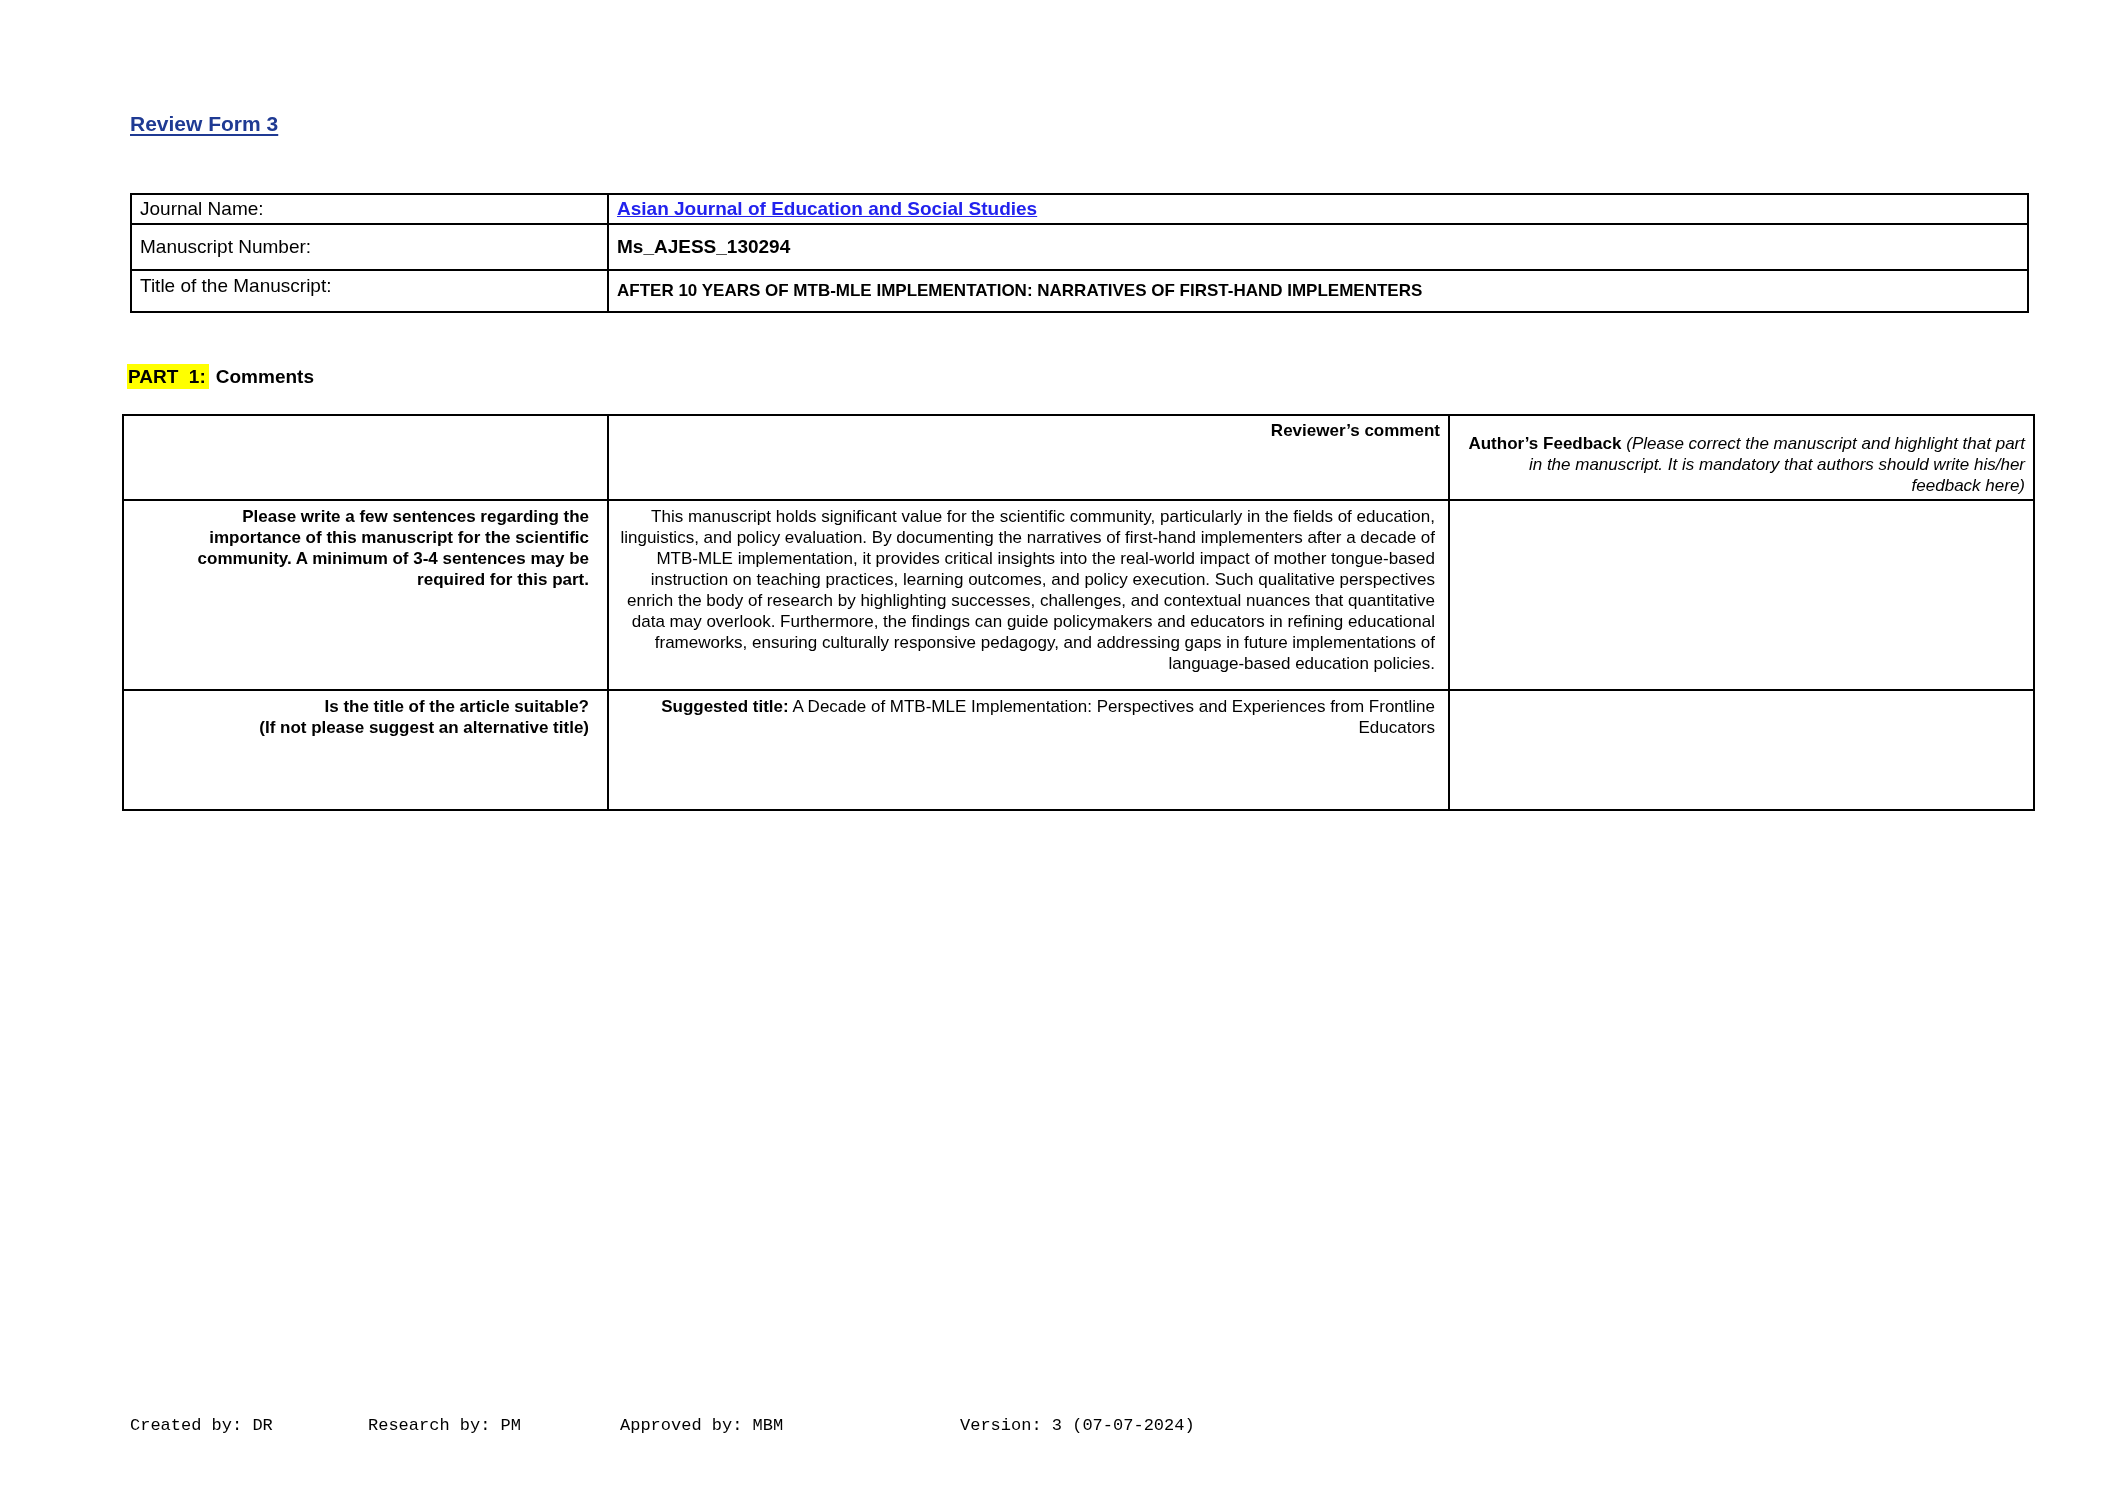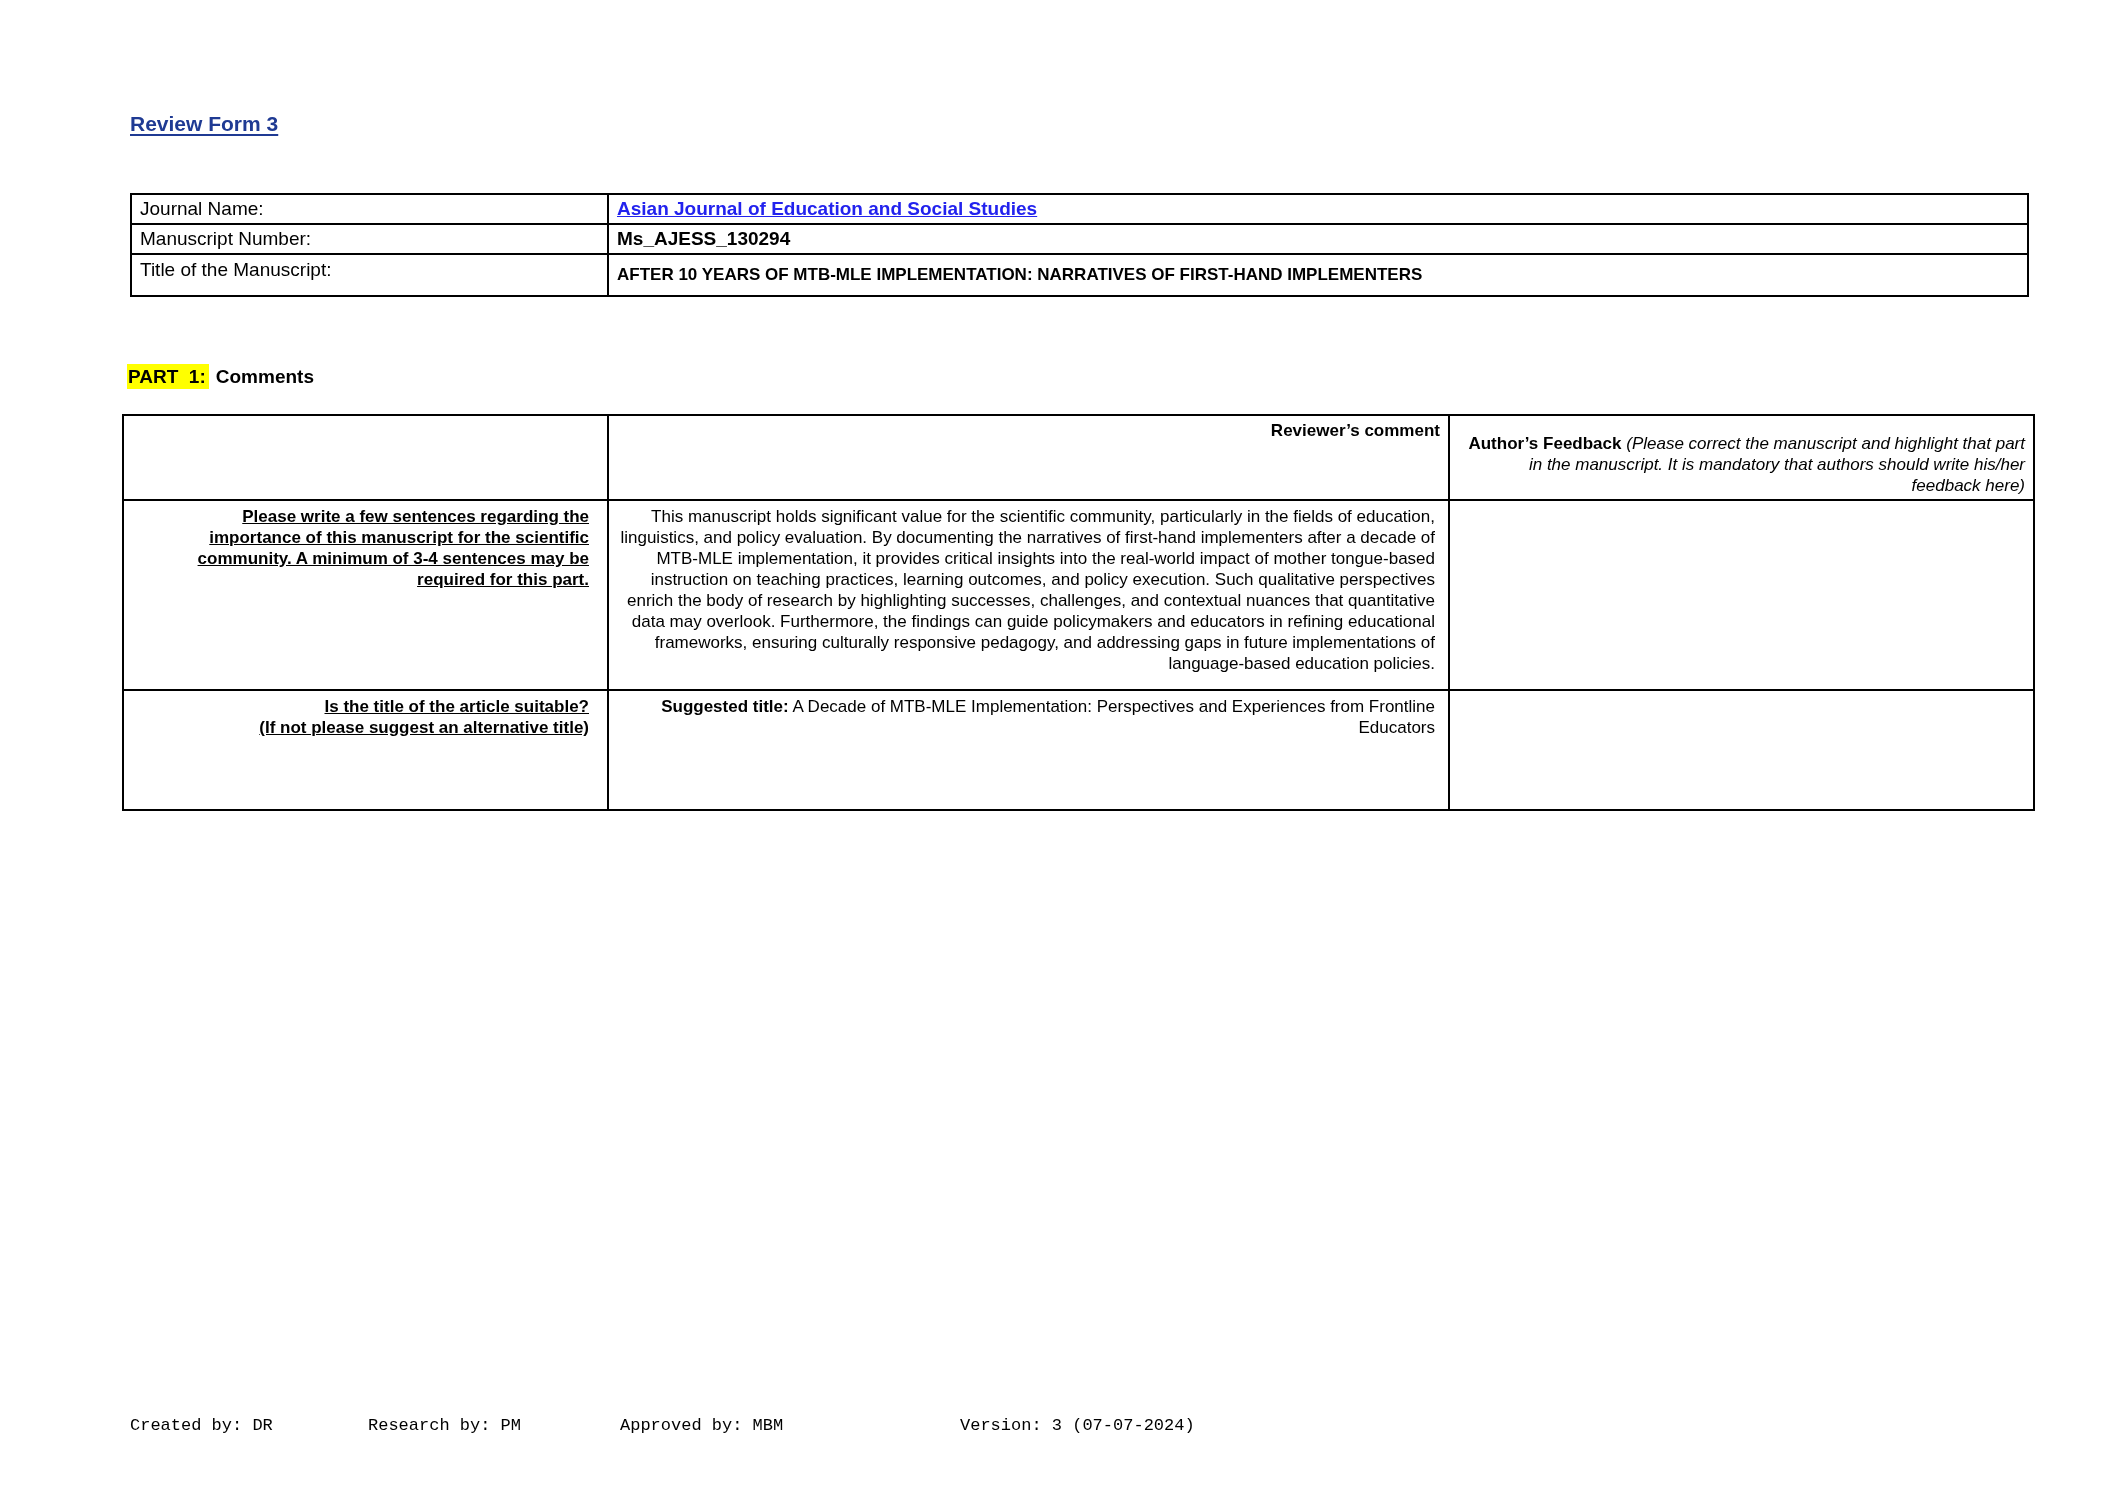--- a/index.html
+++ b/index.html
@@ -91,21 +91,20 @@
   .comments-table td {
     vertical-align: top;
     padding: 3px 8px;
     text-align: right;
   }
   .comments-table .question-cell {
     font-weight: bold;
     padding-left: 38px;
     padding-right: 18px;
     padding-top: 5px;
-    text-decoration: underline;
   }
   .comments-table .header-reviewer {
     font-weight: bold;
     padding-top: 4px;
   }
   .comments-table .header-feedback {
     padding-top: 17px;
   }
   .comments-table .header-feedback .bold {
     font-weight: bold;
@@ -148,21 +147,21 @@
 <table class="info-table">
   <colgroup>
       <col style="width:477px">
       <col style="width:1420px">
     </colgroup>
   <tbody>
       <tr style="height:30px">
     <td class="label-cell">Journal Name:</td>
     <td class="value-cell"><span class="journal-link">Asian Journal of Education and Social Studies</span></td>
   </tr>
-  <tr style="height:30px">
+  <tr style="height:46px">
     <td class="label-cell">Manuscript Number:</td>
     <td class="value-cell">Ms_AJESS_130294</td>
   </tr>
   <tr style="height:42px">
     <td class="label-cell label-top">Title of the Manuscript:</td>
     <td class="value-cell ms-title">AFTER 10 YEARS OF MTB-MLE IMPLEMENTATION: NARRATIVES OF FIRST-HAND IMPLEMENTERS</td>
   </tr>
 </tbody>
   </table>
 

